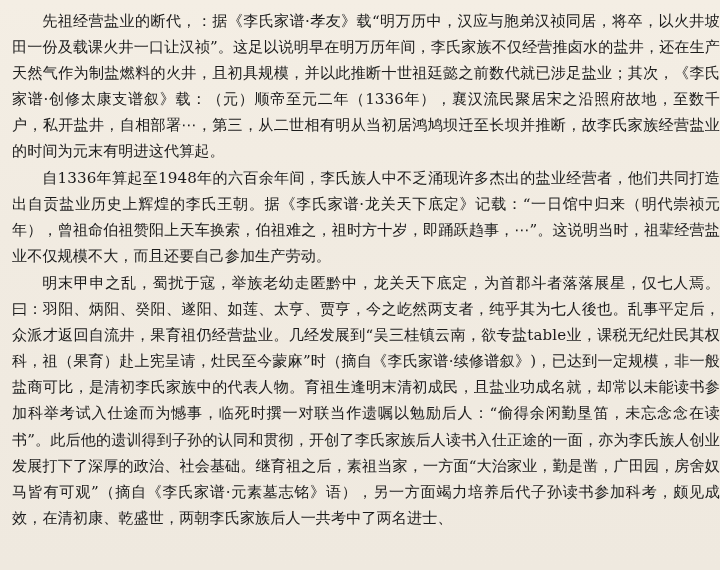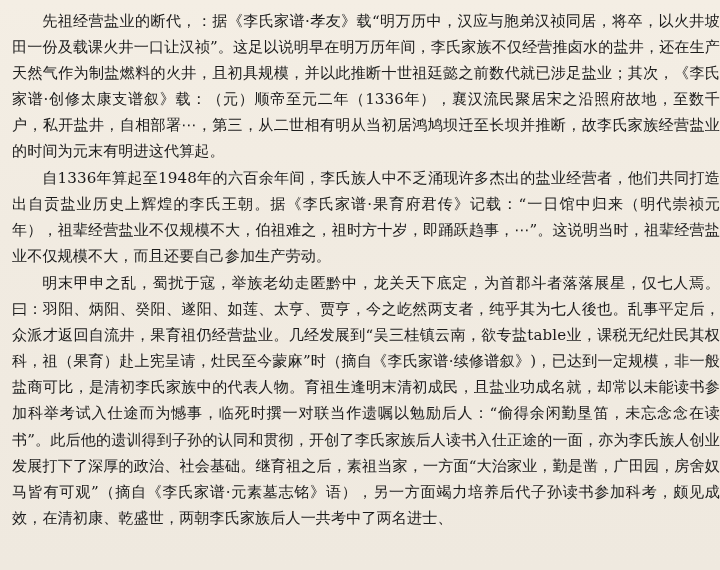--- a/index.html
+++ b/index.html
@@ -33,16 +33,16 @@
     margin: 0 0 0.5px 0;
     text-indent: 2em;
   }
 </style>
 </head>
 <body>
 
 <div class="page">
   <div class="doc-body">
     <p class="para">先祖经营盐业的断代，：据《李氏家谱·孝友》载“明万历中，汉应与胞弟汉祯同居，将卒，以火井坡田一份及载课火井一口让汉祯”。这足以说明早在明万历年间，李氏家族不仅经营推卤水的盐井，还在生产天然气作为制盐燃料的火井，且初具规模，并以此推断十世祖廷懿之前数代就已涉足盐业；其次，《李氏家谱·创修太康支谱叙》载：（元）顺帝至元二年（1336年），襄汉流民聚居宋之沿照府故地，至数千户，私开盐井，自相部署⋯，第三，从二世相有明从当初居鸿鸠坝迁至长坝并推断，故李氏家族经营盐业的时间为元末有明进这代算起。</p>
-    <p class="para">自1336年算起至1948年的六百余年间，李氏族人中不乏涌现许多杰出的盐业经营者，他们共同打造出自贡盐业历史上辉煌的李氏王朝。据《李氏家谱·果育府君传》记载：“一日馆中归来（明代崇祯元年），祖辈经营盐业不仅规模不大，伯祖难之，祖时方十岁，即踊跃趋事，⋯”。这说明当时，祖辈经营盐业不仅规模不大，而且还要自己参加生产劳动。</p>
+    <p class="para">自1336年算起至1948年的六百余年间，李氏族人中不乏涌现许多杰出的盐业经营者，他们共同打造出自贡盐业历史上辉煌的李氏王朝。据《李氏家谱·龙关天下底定》记载：“一日馆中归来（明代崇祯元年），曾祖命伯祖赞阳上天车换索，伯祖难之，祖时方十岁，即踊跃趋事，⋯”。这说明当时，祖辈经营盐业不仅规模不大，而且还要自己参加生产劳动。</p>
     <p class="para">明末甲申之乱，蜀扰于寇，举族老幼走匿黔中，龙关天下底定，为首郡斗者落落展星，仅七人焉。曰：羽阳、炳阳、癸阳、遂阳、如莲、太亨、贾亨，今之屹然两支者，纯乎其为七人後也。乱事平定后，众派才返回自流井，果育祖仍经营盐业。几经发展到“吴三桂镇云南，欲专盐table业，课税无纪灶民其权科，祖（果育）赴上宪呈请，灶民至今蒙麻”时（摘自《李氏家谱·续修谱叙》)，已达到一定规模，非一般盐商可比，是清初李氏家族中的代表人物。育祖生逢明末清初成民，且盐业功成名就，却常以未能读书参加科举考试入仕途而为憾事，临死时撰一对联当作遗嘱以勉励后人：“偷得余闲勤垦笛，未忘念念在读书”。此后他的遗训得到子孙的认同和贯彻，开创了李氏家族后人读书入仕正途的一面，亦为李氏族人创业发展打下了深厚的政治、社会基础。继育祖之后，素祖当家，一方面“大治家业，勤是凿，广田园，房舍奴马皆有可观”（摘自《李氏家谱·元素墓志铭》语），另一方面竭力培养后代子孙读书参加科考，颇见成效，在清初康、乾盛世，两朝李氏家族后人一共考中了两名进士、</p>
   </div>
 </div>
 
 </body></html>

